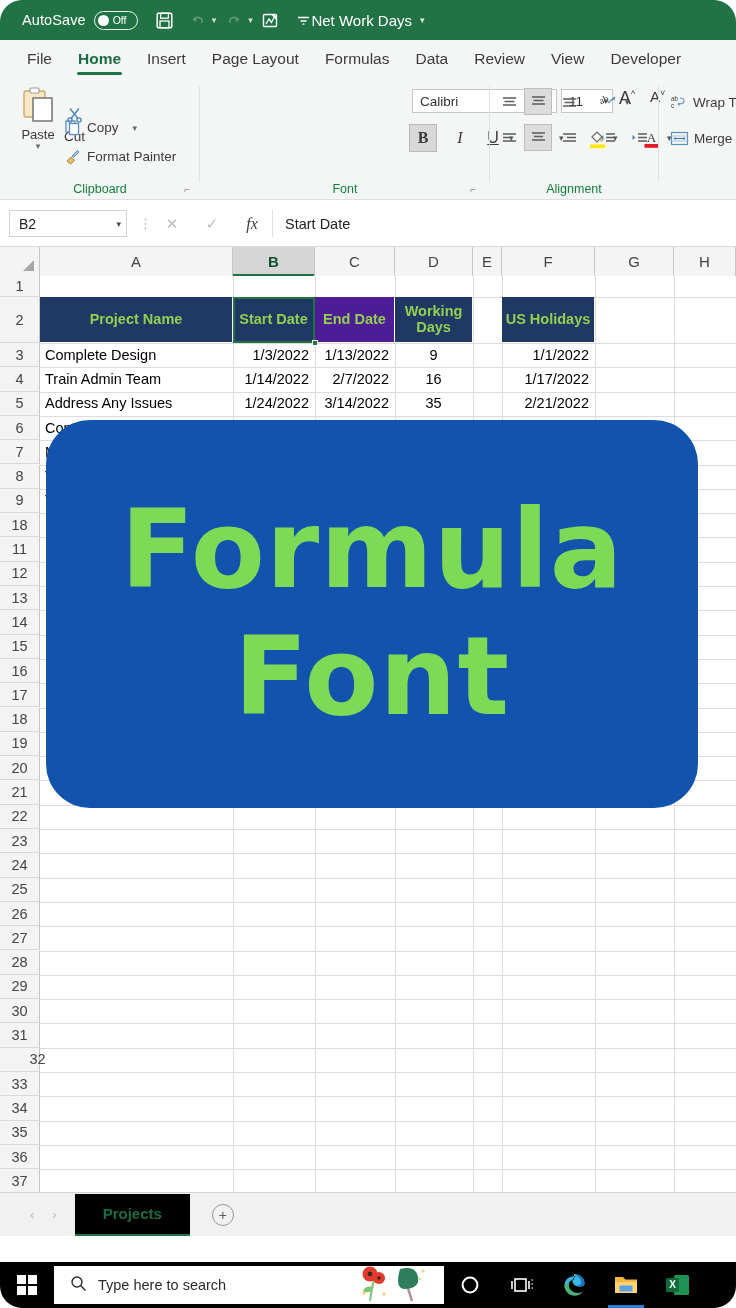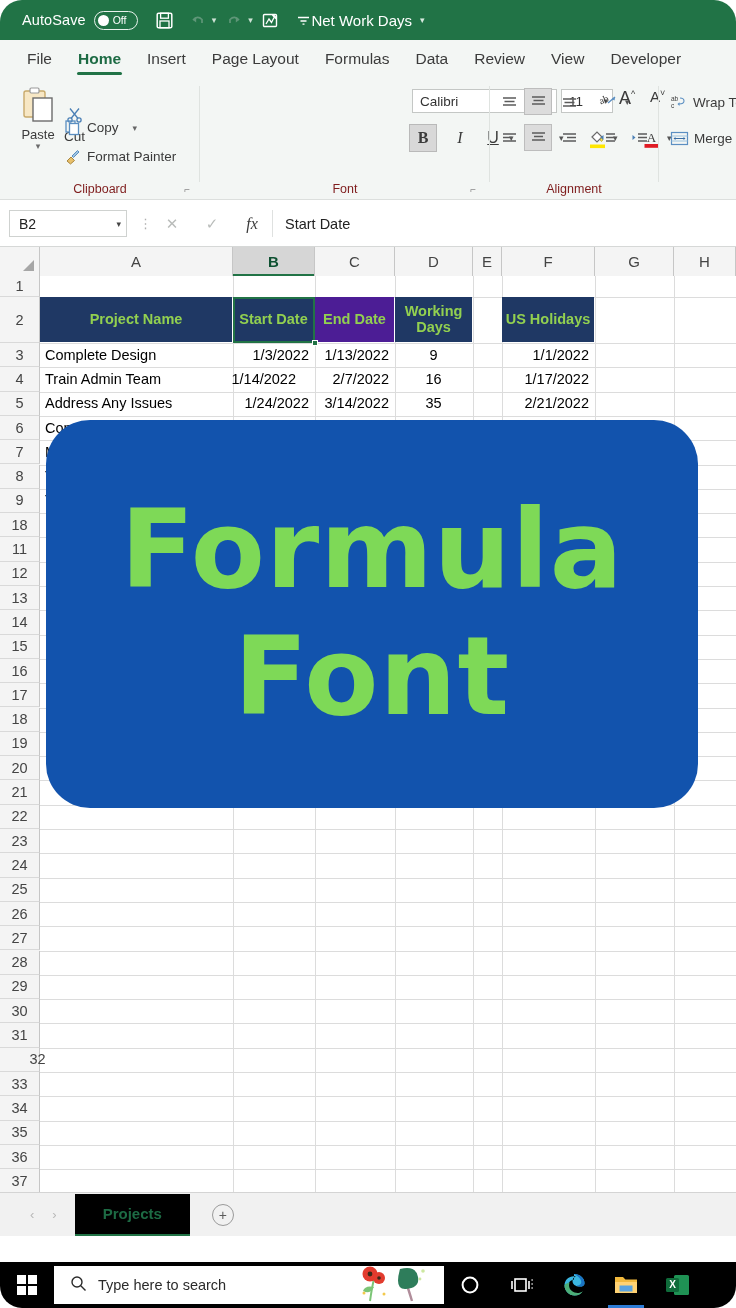--- a/index.html
+++ b/index.html
@@ -53,21 +53,21 @@
   }
 
   
   .ribbon {
     position: absolute; top: 80px; left: 0; width: 736px; height: 120px;
     background: #f3f6f4; border-bottom: 1px solid #dcdfdd;
   }
   .rgroup { position: absolute; top: 0; height: 120px; }
   .rgroup-label {
     position: absolute; bottom: 4px; left: 0; width: 100%;
-    text-align: center; font-size: 12.5px; color: #7f1d1d;
+    text-align: center; font-size: 12.5px; color: #15803d;
   }
   .rgroup-sep { position: absolute; top: 6px; width: 1px; height: 96px; background: #dfe3e0; }
   .dialog-launcher { position: absolute; bottom: 5px; font-size: 10px; color: #8a8a8a; }
 
   
   .paste-btn {
     position: absolute; left: 10px; top: 6px; width: 56px;
     display: flex; flex-direction: column; align-items: center; gap: 1px;
   }
   .paste-label { font-size: 13px; color: #3b3b3b; }
@@ -615,21 +615,21 @@
         <div class="hdr-cell" style="left: 193px; width: 81px; top: 21px; height: 45px; background: rgb(31, 56, 100); color: rgb(146, 208, 80);">Start Date</div>
         <div class="hdr-cell" style="left: 275px; width: 79px; top: 21px; height: 45px; background: #4c1d95; color: rgb(146, 208, 80);">End Date</div>
         <div class="hdr-cell" style="left: 355px; width: 77px; top: 21px; height: 45px; background: rgb(31, 56, 100); color: rgb(146, 208, 80);">Working Days</div>
         <div class="hdr-cell" style="left: 462px; width: 92px; top: 21px; height: 45px; background: rgb(31, 56, 100); color: rgb(146, 208, 80);">US Holidays</div>
         <div class="cell " style="left: 0px; width: 192px; top: 67px; height: 23.3px;">Complete Design</div>
         <div class="cell num" style="left: 193px; width: 81px; top: 67px; height: 23.3px;">1/3/2022</div>
         <div class="cell num" style="left: 275px; width: 79px; top: 67px; height: 23.3px;">1/13/2022</div>
         <div class="cell ctr" style="left: 355px; width: 77px; top: 67px; height: 23.3px;">9</div>
         <div class="cell num" style="left: 462px; width: 92px; top: 67px; height: 23.3px;">1/1/2022</div>
         <div class="cell " style="left: 0px; width: 192px; top: 91.3px; height: 23.3px;">Train Admin Team</div>
-        <div class="cell num" style="left: 180px; width: 81px; top: 91.3px; height: 23px;">1/14/2022</div>
+        <div class="cell num" style="left: 193px; width: 81px; top: 91.3px; height: 23px;">1/14/2022</div>
         <div class="cell num" style="left: 275px; width: 79px; top: 91.3px; height: 23.3px;">2/7/2022</div>
         <div class="cell ctr" style="left: 355px; width: 77px; top: 91.3px; height: 23.3px;">16</div>
         <div class="cell num" style="left: 462px; width: 92px; top: 91.3px; height: 23.3px;">1/17/2022</div>
         <div class="cell " style="left: 0px; width: 192px; top: 115.6px; height: 23.3px;">Address Any Issues</div>
         <div class="cell num" style="left: 193px; width: 81px; top: 115.6px; height: 23.3px;">1/24/2022</div>
         <div class="cell num" style="left: 275px; width: 79px; top: 115.6px; height: 23.3px;">3/14/2022</div>
         <div class="cell ctr" style="left: 355px; width: 77px; top: 115.6px; height: 23.3px;">35</div>
         <div class="cell num" style="left: 462px; width: 92px; top: 115.6px; height: 23.3px;">2/21/2022</div>
         <div class="cell " style="left: 0px; width: 192px; top: 139.9px; height: 23.3px;">Com</div>
         <div class="cell " style="left: 0px; width: 192px; top: 164.2px; height: 23.3px;">M</div>

